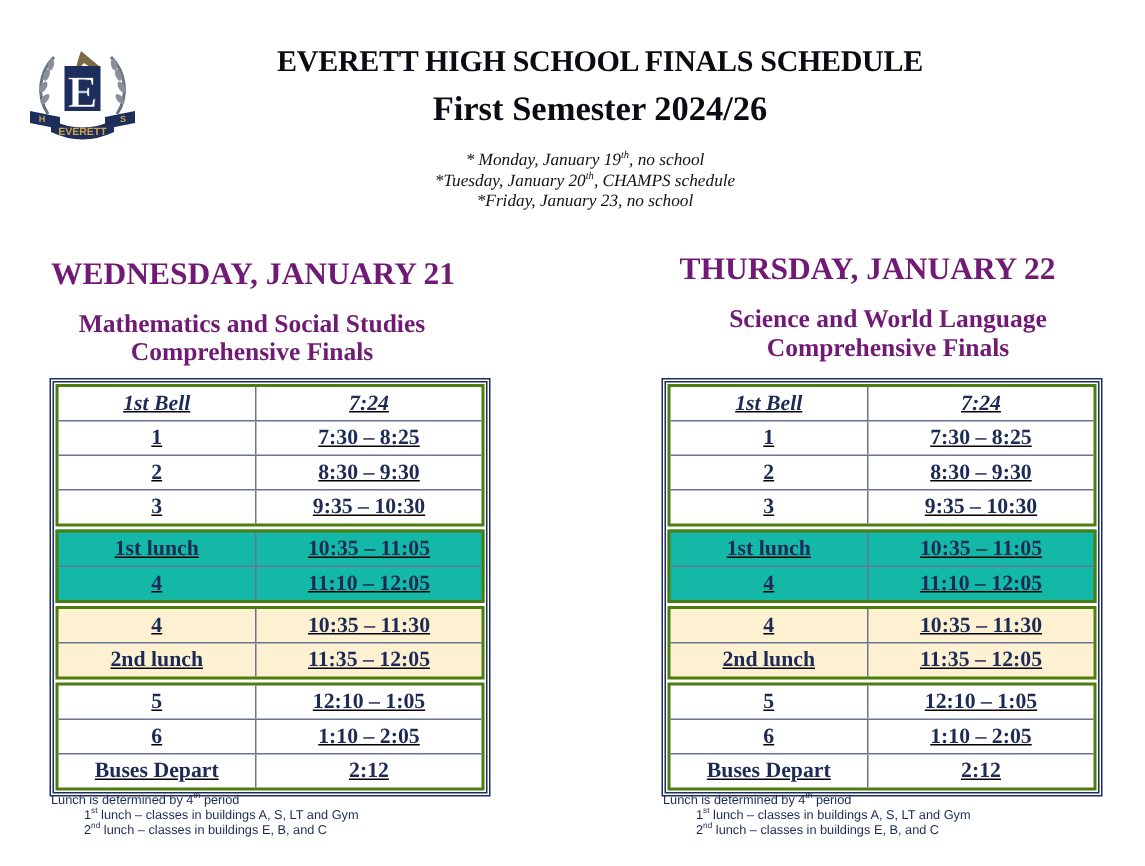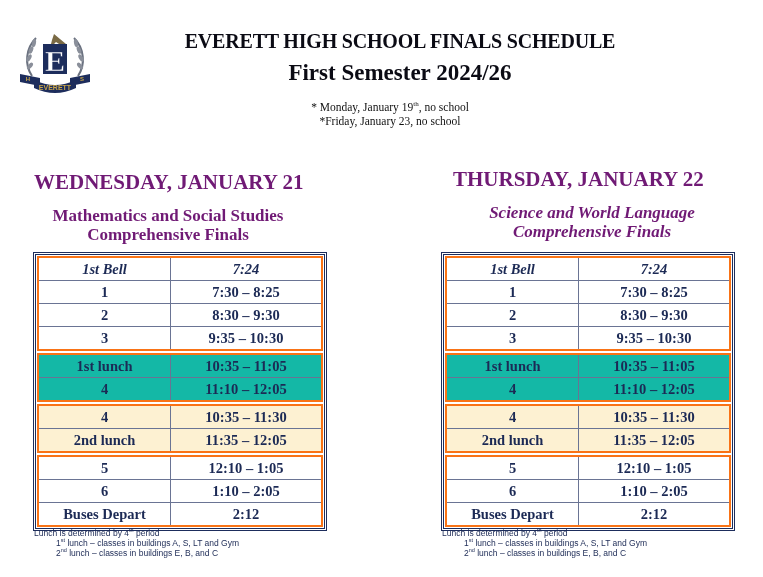--- a/index.html
+++ b/index.html
@@ -5,29 +5,29 @@
   html, body { margin: 0; padding: 0; background: #ffffff; }
   body { width: 763px; height: 577px; position: relative; overflow: hidden;
          font-family: "Liberation Serif", "DejaVu Serif", serif; color: #000; }
 
   .logo { position: absolute; left: 16px; top: 26px; width: 78px; height: 68px; }
 
   .title { position: absolute; left: 100px; width: 600px; text-align: center; font-weight: bold; color: #0b0b14; }
   .title.main { top: 30px; font-size: 20px; letter-spacing: -0.2px; }
   .title.sub { top: 60px; font-size: 23px; }
 
-  .notes { position: absolute; left: 240px; width: 300px; top: 101px; text-align: center; font-size: 11.5px; line-height: 13.5px; color: #111; }
+  .notes { position: absolute; left: 240px; width: 300px; top: 101px; text-align: center; font-size: 11.5px; line-height: 13.5px; color: #111; font-style: italic; }
   .notes sup { font-size: 7px; line-height: 0; }
 
   .day { position: absolute; font-weight: bold; color: #701a75; }
   .day-title { font-size: 21px; white-space: nowrap; }
   .day-sub { font-size: 17px; text-align: center; line-height: 19px; }
 
   .sched { position: absolute; width: 294px; border: 3px double #1d2d5c; box-sizing: border-box; background: #fff; }
-  .grp { border: 2px solid #f97316; margin: 1px; }
+  .grp { border: 2px solid #4d7c0f; margin: 1px; text-decoration: underline; }
   .grp + .grp { margin-top: 2px; }
   .row { display: flex; height: 22px; border-top: 1px solid #6a7494; }
   .row:first-child { border-top: none; }
   .cell { display: flex; align-items: center; justify-content: center; font-weight: bold; color: #1c2a55; font-size: 14.5px; }
   .cell.c1 { width: 131px; border-right: 1px solid #6a7494; }
   .cell.c2 { flex: 1; }
   .grp.white { background: #ffffff; }
   .grp.blue { background: #14b8a6; }
   .grp.tan { background: #fdf1d2; }
   .italic { font-style: italic; }
@@ -69,20 +69,21 @@
     <text x="12" y="55" text-anchor="middle" font-family="Liberation Sans, sans-serif" font-weight="bold" font-size="6" fill="#c9a64a">H</text>
     <text x="66" y="55" text-anchor="middle" font-family="Liberation Sans, sans-serif" font-weight="bold" font-size="6" fill="#c9a64a">S</text>
   </svg>
 </div>
 
 <div class="title main">EVERETT HIGH SCHOOL FINALS SCHEDULE</div>
 <div class="title sub">First Semester 2024/26</div>
 
 <div class="notes">
   <div><span>* Monday, January 19</span><sup>th</sup><span>, no school</span></div>
+  <div><span>*Tuesday, January 20</span><sup>th</sup><span>, CHAMPS schedule</span></div>
   <div><span>*Friday, January 23, no school</span></div>
 </div>
 
 <div class="day day-title" style="left:34px; top:170px;">WEDNESDAY, JANUARY 21</div>
 <div class="day day-sub" style="left:34px; width:268px; top:206px;">
   <div>Mathematics and Social Studies</div>
   <div>Comprehensive Finals</div>
 </div>
 <div class="sched" id="sched-0" style="left:33px; top:252px;">
     <div class="grp white">
@@ -133,21 +134,21 @@
         <div class="cell c2">1:10 – 2:05</div>
       </div>
       <div class="row">
         <div class="cell c1">Buses Depart</div>
         <div class="cell c2">2:12</div>
       </div>
     </div>
   </div>
 
 <div class="day day-title" style="left:453px; top:167px;">THURSDAY, JANUARY 22</div>
-<div class="day day-sub" style="left:458px; width:268px; top:203px;font-style:italic;">
+<div class="day day-sub" style="left:458px; width:268px; top:203px;">
   <div>Science and World Language</div>
   <div>Comprehensive Finals</div>
 </div>
 <div class="sched" id="sched-1" style="left:441px; top:252px;">
     <div class="grp white">
       <div class="row">
         <div class="cell c1 italic">1st Bell</div>
         <div class="cell c2 italic">7:24</div>
       </div>
       <div class="row">

